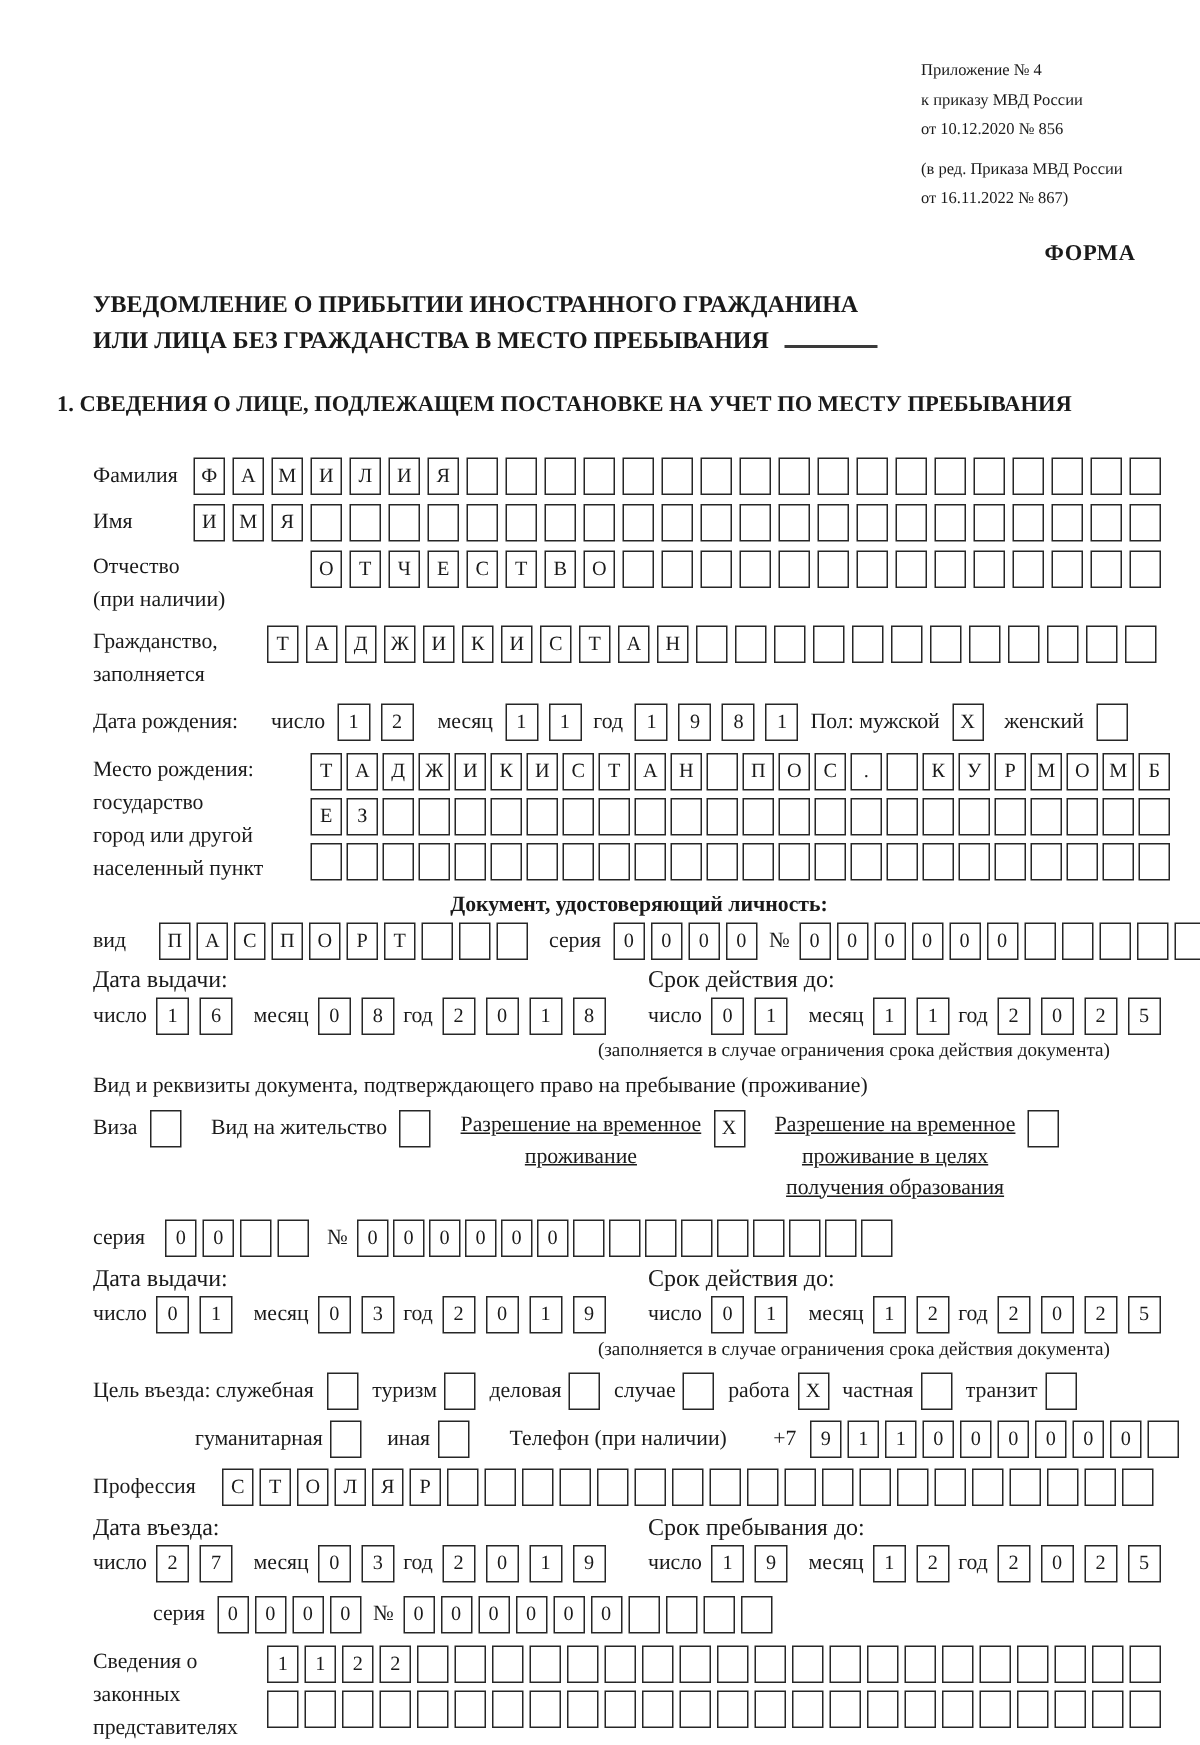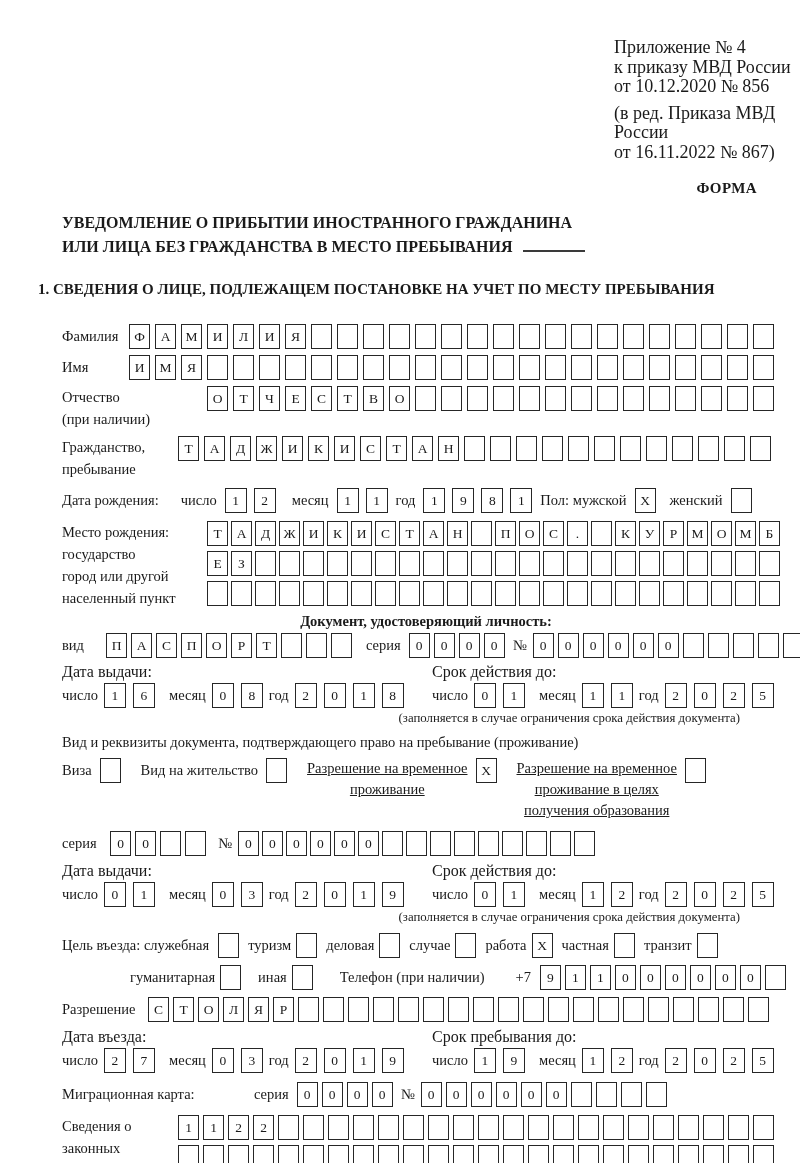--- a/index.html
+++ b/index.html
@@ -1,19 +1,19 @@
 <!DOCTYPE html>
 <html><head>
 <meta charset="utf-8">
 <style>
   html,body{margin:0;padding:0;background:#ffffff;}
   .page{width:800px;height:1163px;background:#fff;box-sizing:border-box;
         padding:38px 10px 0 62px;overflow:hidden;position:relative;
         font-family:"Liberation Serif","DejaVu Serif",serif;color:#1a1a1a;}
-  .annex{margin-left:552px;width:185px;font-size:18px;line-height:19.5px;}
+  .annex{margin-left:552px;width:185px;font-size:11px;line-height:19.5px;}
   .annex-gap{margin-top:7px;}
   .form-word{text-align:right;padding-right:33px;font-weight:bold;font-size:15px;
              margin-top:18px;letter-spacing:.4px;}
   .title{text-align:left;font-weight:bold;font-size:16px;line-height:24px;margin-top:14px;}
   .blank{display:inline-block;width:62px;border-bottom:2px solid #3a3a3a;margin-left:10px;}
   .sec-head{font-weight:bold;font-size:15px;margin:22px 0 0 -24px;}
 
   .frow{display:flex;align-items:flex-start;margin-top:6px;}
   .lbl{font-size:14.5px;line-height:25px;flex:none;}
   .lbl2{font-size:14.5px;line-height:22px;flex:none;}
@@ -151,21 +151,21 @@
         <span class="cell"></span>
         <span class="cell"></span>
         <span class="cell"></span>
         <span class="cell"></span>
       </span>
   </div>
 
   <div class="frow">
     <span class="lbl2" style="width:116px;">
       <div>Гражданство,</div>
-      <div>пребывание</div>
+      <div>заполняется</div>
     </span>
     <span class="cells">
         <span class="cell">Т</span>
         <span class="cell">А</span>
         <span class="cell">Д</span>
         <span class="cell">Ж</span>
         <span class="cell">И</span>
         <span class="cell">К</span>
         <span class="cell">И</span>
         <span class="cell">С</span>
@@ -570,21 +570,21 @@
         <span class="cell">0</span>
         <span class="cell">0</span>
         <span class="cell">0</span>
         <span class="cell">0</span>
         <span class="cell">0</span>
         <span class="cell"></span>
       </span>
   </div>
 
   <div class="frow" style="margin-top:7px;">
-    <span class="lbl" style="width:86px;">Разрешение</span>
+    <span class="lbl" style="width:86px;">Профессия</span>
     <span class="cells g4">
         <span class="cell">С</span>
         <span class="cell">Т</span>
         <span class="cell">О</span>
         <span class="cell">Л</span>
         <span class="cell">Я</span>
         <span class="cell">Р</span>
         <span class="cell"></span>
         <span class="cell"></span>
         <span class="cell"></span>
@@ -648,21 +648,20 @@
             <span class="cell">2</span>
             <span class="cell">0</span>
             <span class="cell">2</span>
             <span class="cell">5</span>
           </span>
       </div>
     </span>
   </div>
 
   <div class="frow" style="margin-top:9px;align-items:center;">
-    <span class="lbl" style="width:152px;">Миграционная карта:</span>
     <span class="lbl" style="margin:0 8px 0 40px;">серия</span>
     <span class="cells g4">
         <span class="cell">0</span>
         <span class="cell">0</span>
         <span class="cell">0</span>
         <span class="cell">0</span>
       </span>
     <span class="lbl" style="margin:0 6px 0 8px;">№</span>
     <span class="cells g4">
         <span class="cell">0</span>

